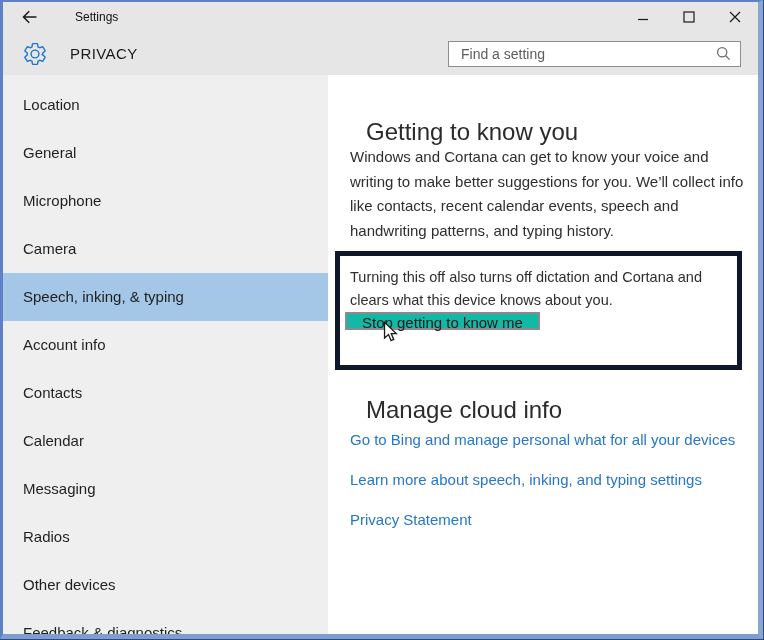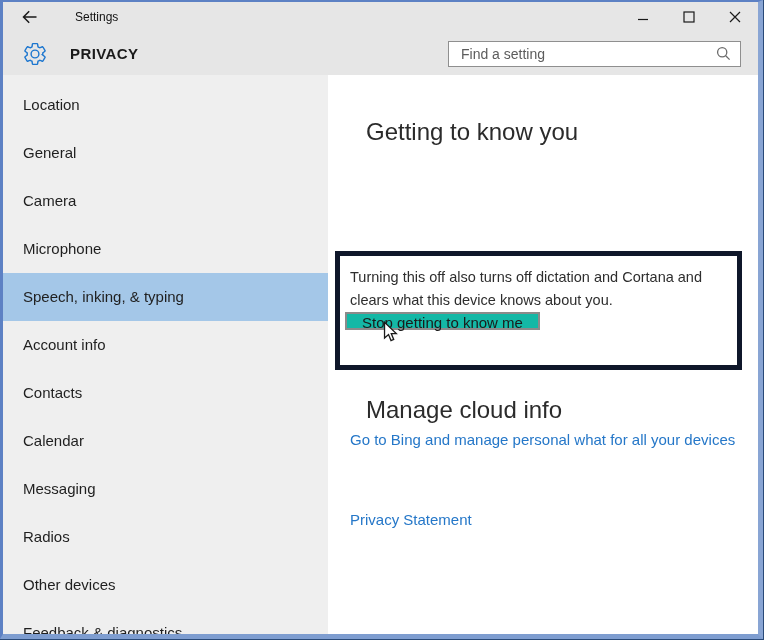--- a/index.html
+++ b/index.html
@@ -25,21 +25,21 @@
   .topchrome { height:73px; background:#e6e6e6; flex:none; }
   .titlebar { height:30px; display:flex; align-items:center; }
   .back-btn { width:40px; height:30px; margin-left:6px; background:none; border:none;
               display:flex; align-items:center; justify-content:center; padding:0; }
   .win-title { font-size:12px; color:#111; margin-left:26px; }
   .controls { margin-left:auto; display:flex; height:30px; }
   .ctrl { width:46px; height:30px; background:none; border:none; padding:0;
           display:flex; align-items:center; justify-content:center; }
   .headerrow { height:43px; display:flex; align-items:center; }
   .gear { margin-left:19px; display:flex; }
-  .page-title { margin-left:22px; font-size:15px; font-weight:bold;
+  .page-title { margin-left:22px; font-size:15px; font-weight:normal;
                 letter-spacing:0.4px; color:#1a1a1a; }
   .search { margin-left:auto; margin-right:17px; width:293px; height:26px;
             box-sizing:border-box; border:1px solid #8f8f8f; background:#fff;
             display:flex; align-items:center; }
   .search input { flex:1; min-width:0; border:none; outline:none; background:transparent;
                   padding:0 0 0 12px; font-size:14px; color:#333;
                   font-family:"Liberation Sans","DejaVu Sans",sans-serif; }
   .search input::placeholder { color:#5c5c5c; opacity:1; }
   .search .mag { margin-right:9px; display:flex; }
   
@@ -119,42 +119,44 @@
           </svg>
         </span>
       </div>
     </div>
   </div>
 
   <div class="bodyrow">
     <nav class="sidebar">
       <div class="nav-item">Location</div>
       <div class="nav-item">General</div>
+      <div class="nav-item">Microphone</div>
       <div class="nav-item">Camera</div>
-      <div class="nav-item">Microphone</div>
       <div class="nav-item selected">Speech, inking, &amp; typing</div>
       <div class="nav-item">Account info</div>
       <div class="nav-item">Contacts</div>
       <div class="nav-item">Calendar</div>
       <div class="nav-item">Messaging</div>
       <div class="nav-item">Radios</div>
       <div class="nav-item">Other devices</div>
       <div class="nav-item">Feedback &amp; diagnostics</div>
     </nav>
 
     <main class="content">
       <h1 class="h-main" id="h-know">Getting to know you</h1>
+      <p class="desc">Windows and Cortana can get to know your voice and writing to make better suggestions for you. We’ll collect info like contacts, recent calendar events, speech and handwriting patterns, and typing history.</p>
 
       <div class="red-box">
         <p class="warning">Turning this off also turns off dictation and Cortana and clears what this device knows about you.</p>
         <button class="stop-btn">Stop getting to know me</button>
       </div>
 
       <h1 class="h-main" id="h-cloud">Manage cloud info</h1>
       <a href="#" class="cloud-link" id="link-0">Go to Bing and manage personal what for all your devices</a>
+      <a href="#" class="cloud-link" id="link-1">Learn more about speech, inking, and typing settings</a>
       <a href="#" class="cloud-link" id="link-2">Privacy Statement</a>
     </main>
   </div>
 
   <svg class="cursor" width="16" height="22" viewBox="0 0 12 17">
     <path d="M1 1 L1 13.2 L4.1 10.5 L6 15.1 L8.1 14.2 L6.2 9.7 L10.1 9.7 Z" fill="#ffffff" stroke="#1a1a1a" stroke-width="1"></path>
   </svg>
 
 </div>
 </div>

